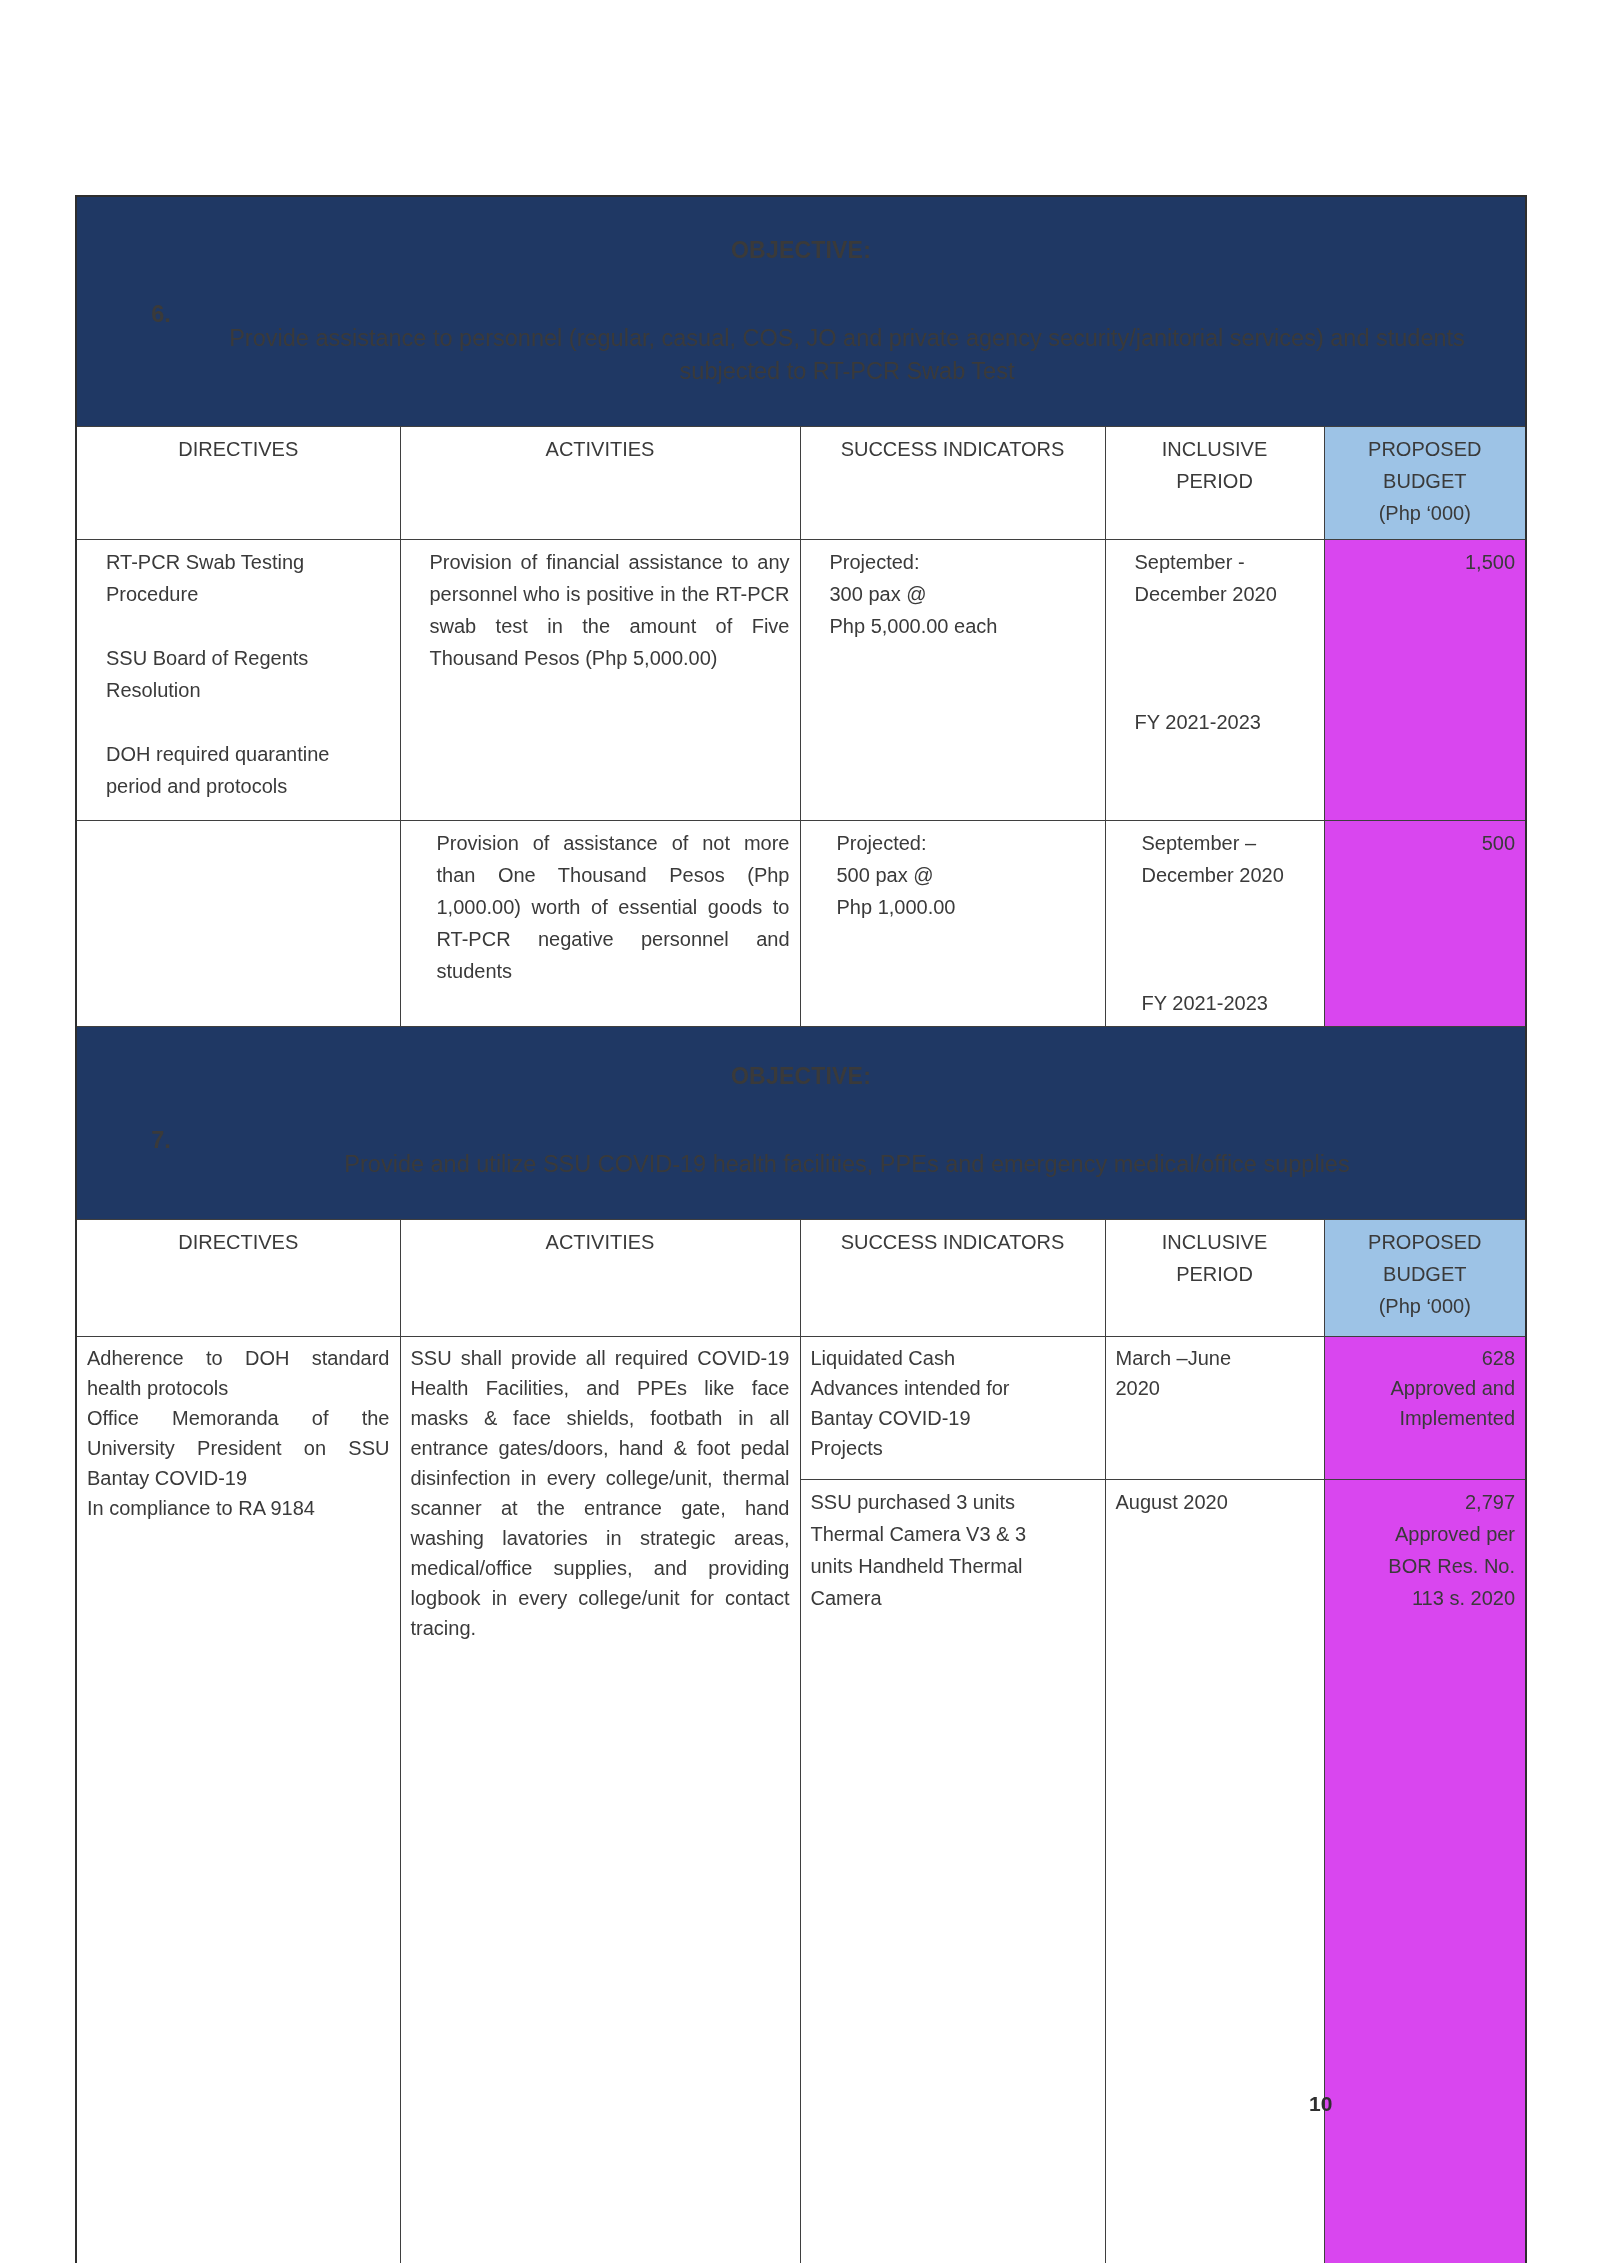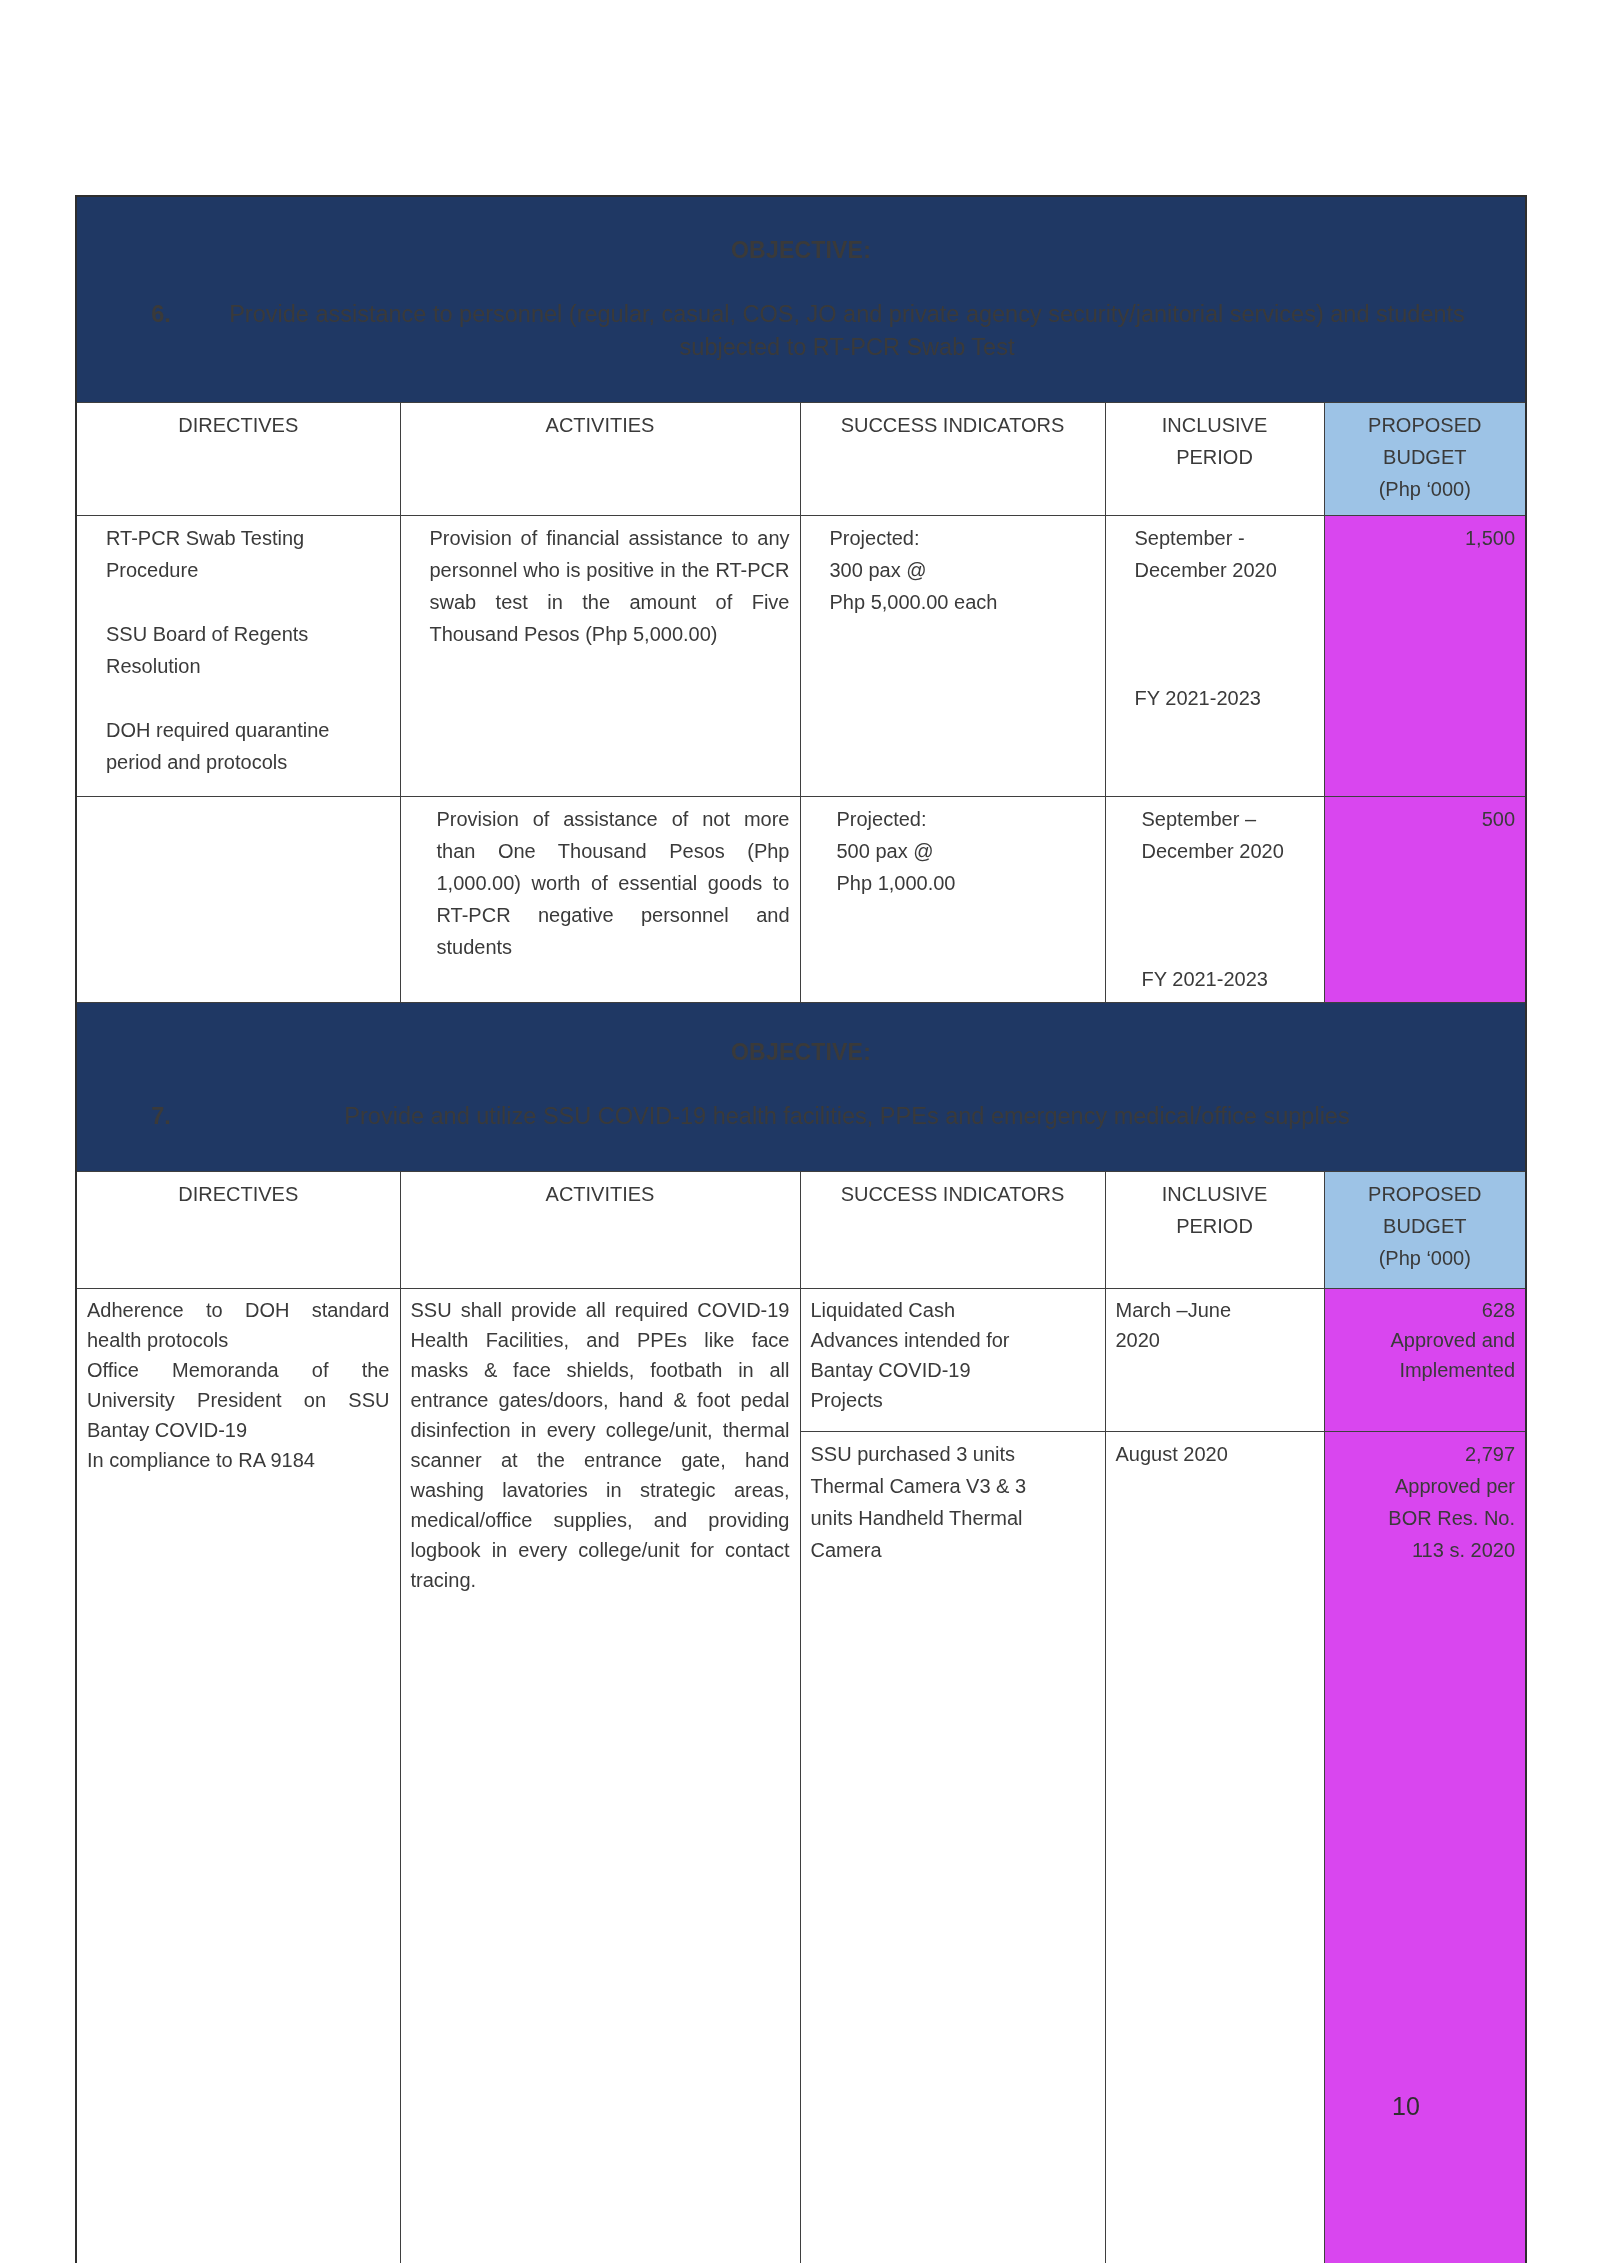--- a/index.html
+++ b/index.html
@@ -24,21 +24,21 @@
   
   td.banner{
     background:#1F3864;color:#ffffff;
     padding:8px 16px 4px 13px;
     white-space:normal;
     border-color:#1F3864;border-bottom-color:#2e2e2e;border-top-color:#2e2e2e;text-align:center;
   }
   .obj-label{font-weight:700;font-size:23px;line-height:31px;letter-spacing:.2px;}
   .obj-item{display:flex;font-size:23.5px;line-height:33px;}
   .obj-num{flex:none;width:44px;margin-left:52px;font-weight:700;}
-  .obj-text{flex:1;padding-right:4px;}
+  .obj-text{flex:1;padding-right:4px;margin-top:24px;}
 
   
   td.hdr{
     text-align:center;vertical-align:middle;
     font-size:20px;line-height:27px;color:#1c1c1c;
     padding:4px 6px;
   }
   td.hdr-budget{
     background:#9DC3E6;color:#102845;
     font-weight:500;
@@ -56,22 +56,22 @@
   tr.rh-banner1 td{height:112px;}
   tr.rh-head td{height:100px;}
   tr.rh-r1 td{height:268px;padding-left:29px;}
   tr.rh-r2 td{height:193px;padding-left:36px;}
   tr.rh-banner2 td{height:66px;padding-top:2px;}
   tr.rh-head2 td{height:104px;}
   tr.rh-s1 td{height:130px;}
   tr.rh-s2 td{height:888px;}
 
   .page-number{
-    position:absolute;left:1392px;top:2092px;
-    font-size:25px;color:#2f2f2f;
+    position:absolute;left:1309px;top:2092px;
+    font-size:21px;color:#2f2f2f;font-weight:bold;
   }
 </style>
 </head>
 <body>
 
 <div class="page">
 
   <table class="plan">
     <colgroup>
       <col style="width:324px">

